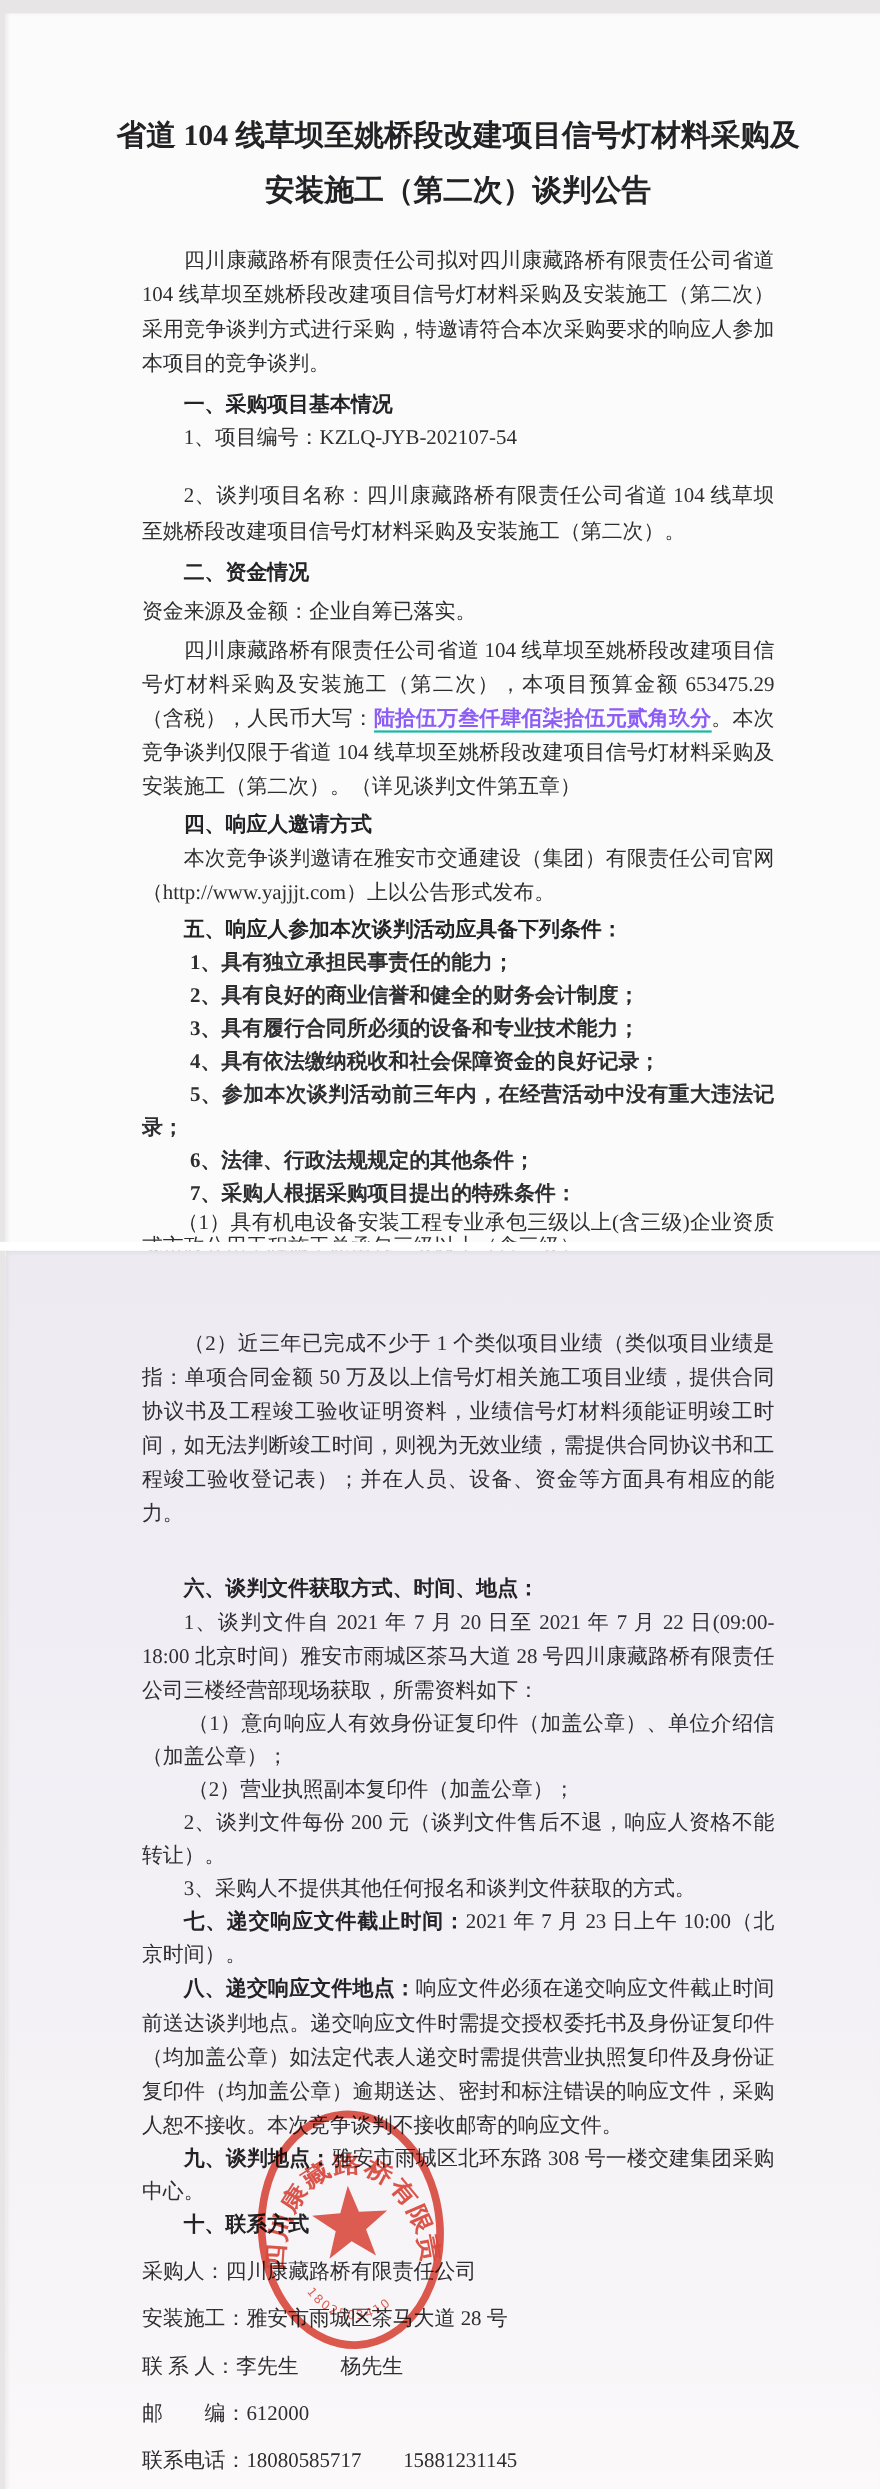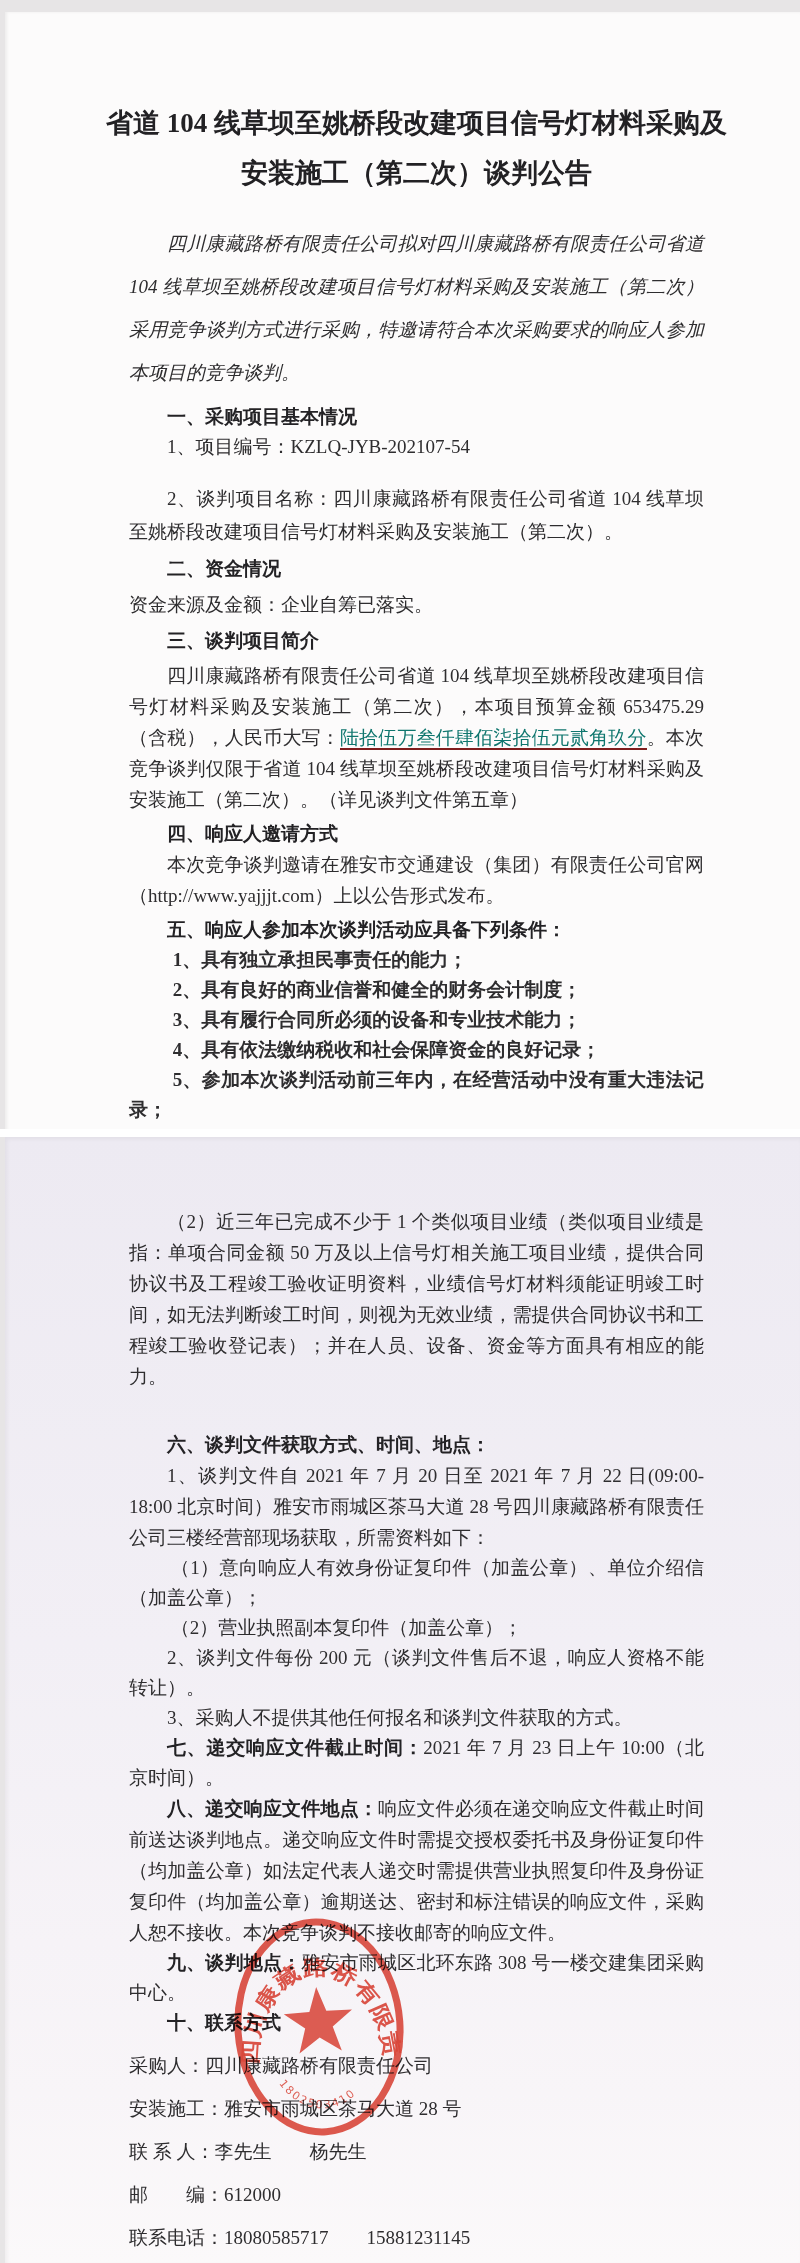--- a/index.html
+++ b/index.html
@@ -28,24 +28,24 @@
     box-shadow:inset 2px 2px 4px rgba(0,0,0,.05);
     padding:69px 96px 0 124px;
   }
   .doc-title{
     text-align:center;font-weight:bold;font-size:27px;line-height:50px;
     color:#222124;margin:0 -30px;
   }
   p{margin:0;font-size:19px;line-height:30px;text-align:justify;}
   .para{text-indent:2em;}
   .h{font-weight:bold;color:#232225;}
-  .intro{margin-top:24px;line-height:43px;font-style:italic;}
+  .intro{margin-top:24px;line-height:31px;}
   .gap-top{margin-top:20px;}
   .item2line{line-height:33px;}
-  .amount{font-weight:normal;border-bottom:2px solid #7f1d1d;color:#0f766e;}
+  .amount{font-weight:bold;border-bottom:2px solid #14b8a6;color:#8b5cf6;}
   .list p{line-height:30px;text-indent:2.3em;font-weight:bold;}
   .tight{line-height:22px;text-indent:1.7em;}
   .tight2{line-height:31px;}
   .sub{text-indent:2.2em;}
   .inline-h{font-weight:bold;color:#232225;}
   .contact{margin-top:6px;}
   .contact p{line-height:43px;text-indent:0;}
   .stamp{
     position:absolute;left:226px;top:778px;width:176px;height:226px;
     transform:rotate(-4deg);
@@ -65,21 +65,20 @@
 
   <p class="para intro">四川康藏路桥有限责任公司拟对四川康藏路桥有限责任公司省道 104 线草坝至姚桥段改建项目信号灯材料采购及安装施工（第二次）采用竞争谈判方式进行采购，特邀请符合本次采购要求的响应人参加本项目的竞争谈判。</p>
 
   <p class="para h gap-top" style="margin-top:8px">一、采购项目基本情况</p>
   <p class="para">1、项目编号：KZLQ-JYB-202107-54</p>
   <p class="para item2line gap-top">2、谈判项目名称：四川康藏路桥有限责任公司省道 104 线草坝至姚桥段改建项目信号灯材料采购及安装施工（第二次）。</p>
 
   <p class="para h" style="margin-top:6px">二、资金情况</p>
   <p style="margin-top:6px">资金来源及金额：企业自筹已落实。</p>
 
-  <p class="para h" style="margin-top:6px">三、谈判项目简介</p>
   <p class="para tight2" style="margin-top:4px"><span>四川康藏路桥有限责任公司省道 104 线草坝至姚桥段改建项目信号灯材料采购及安装施工（第二次），本项目预算金额 653475.29（含税），人民币大写：</span><span class="amount">陆拾伍万叁仟肆佰柒拾伍元贰角玖分</span><span>。本次竞争谈判仅限于省道 104 线草坝至姚桥段改建项目信号灯材料采购及安装施工（第二次）。（详见谈判文件第五章）</span></p>
 
   <p class="para h" style="margin-top:4px">四、响应人邀请方式</p>
   <p class="para tight2">本次竞争谈判邀请在雅安市交通建设（集团）有限责任公司官网（http://www.yajjjt.com）上以公告形式发布。</p>
 
   <p class="para h" style="margin-top:4px">五、响应人参加本次谈判活动应具备下列条件：</p>
   <div class="list">
     <p>1、具有独立承担民事责任的能力；</p>
     <p>2、具有良好的商业信誉和健全的财务会计制度；</p>
     <p>3、具有履行合同所必须的设备和专业技术能力；</p>

